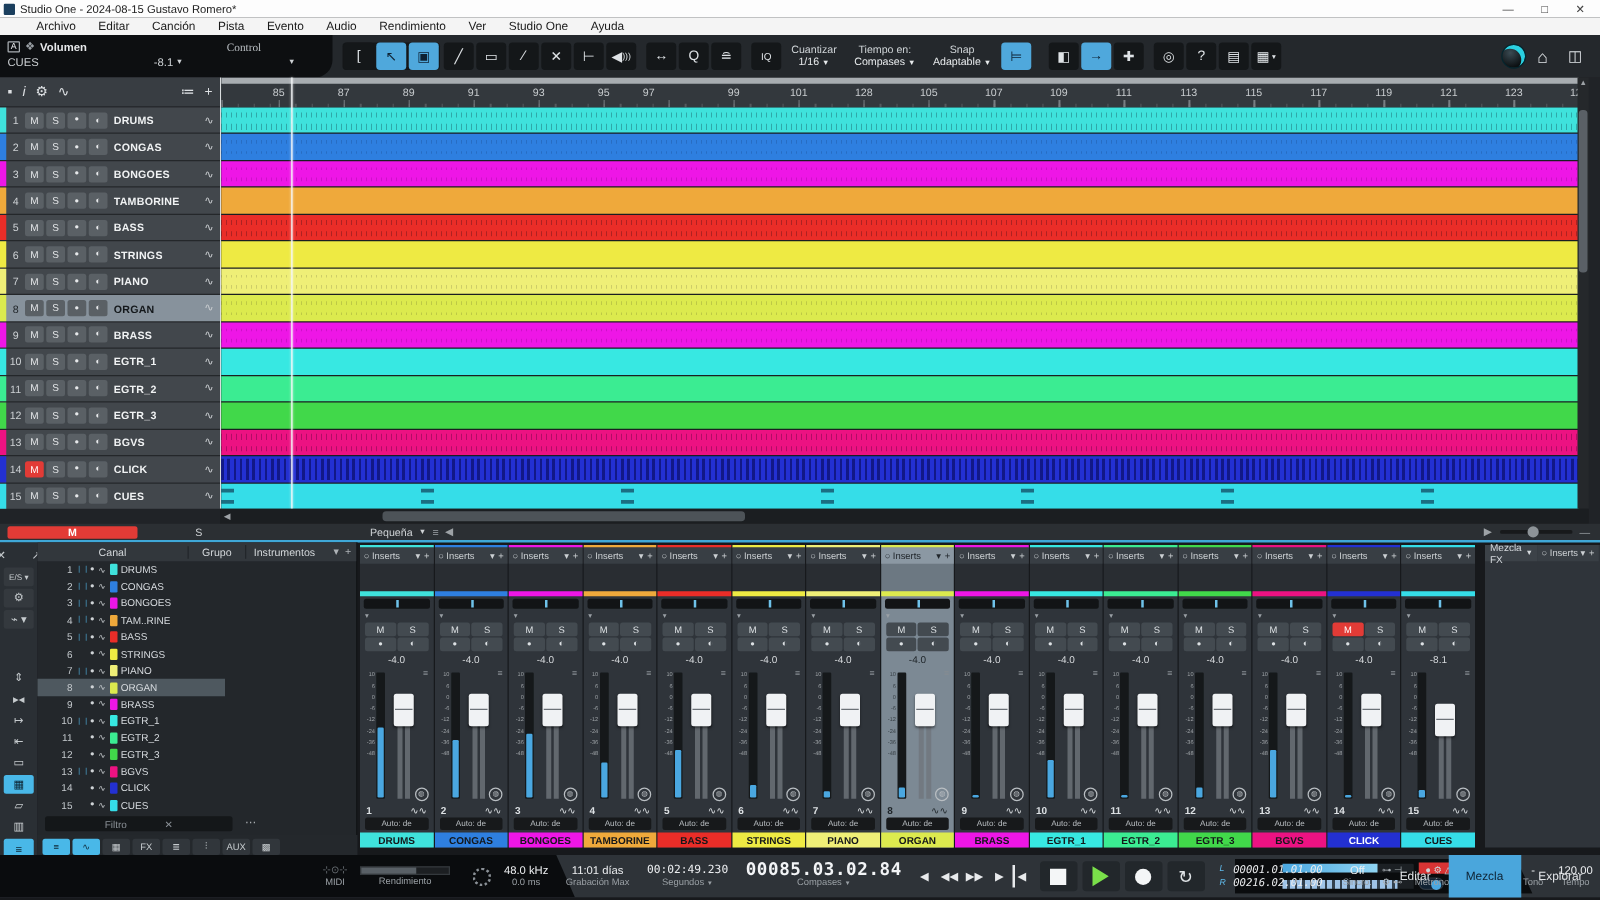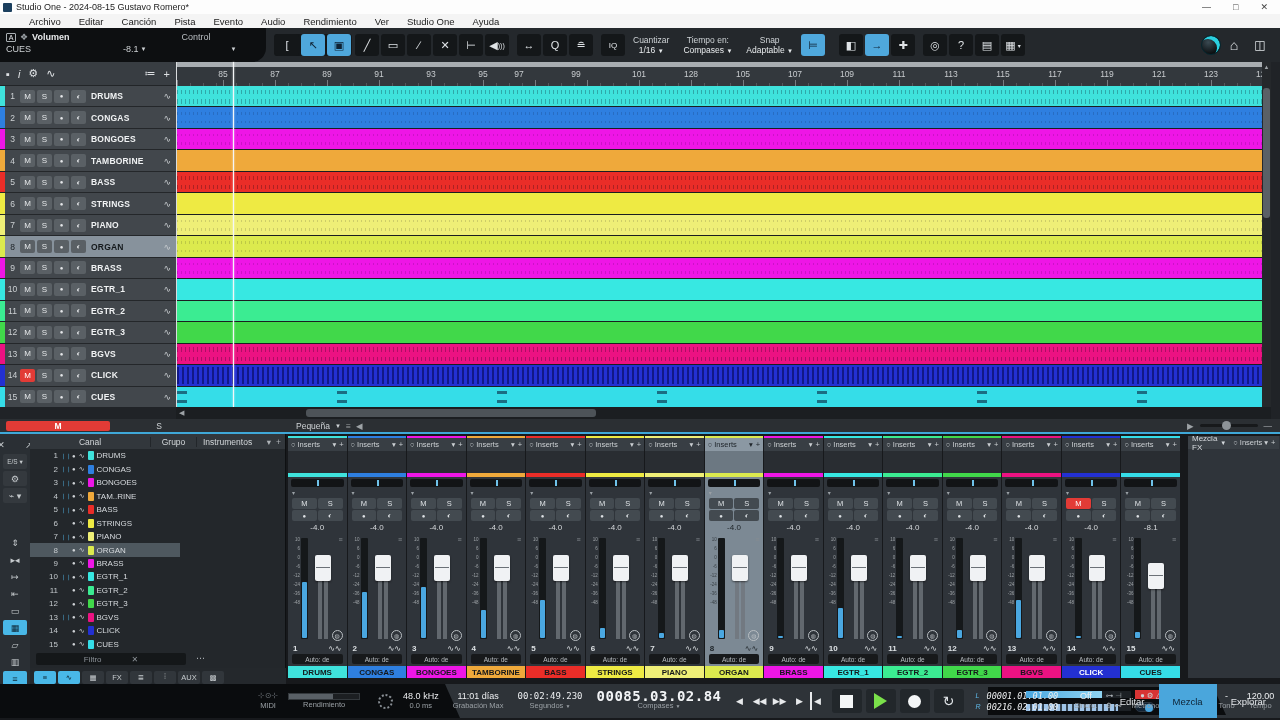--- a/index.html
+++ b/index.html
@@ -209,21 +209,21 @@
       <span class="mitem">Studio One</span>
       <span class="mitem">Ayuda</span>
     </div>
 
   <div id="toolbar" class="abs">
     <div class="autobox">
       <div class="r1">
         <span class="ai">A</span>
         <span style="color:#9aa0a5;">❖</span>
         <span>Volumen</span>
-        <span style="margin-left:108px;color:#b9bec2;font-weight:normal;">Control</span>
+        <span style="margin-left:108px;color:#b9bec2;font-weight:normal;font-family:Liberation Serif, serif;">Control</span>
       </div>
       <div class="r2">
         <span>CUES</span>
         <span style="margin-left:92px;">-8.1</span>
         <span style="margin-left:2px;font-size:6px;">▼</span>
         <span style="margin-left:84px;font-size:6px;">▼</span>
       </div>
     </div>
     <div style="width:272px;"></div>
     <div class="tgroup">
@@ -443,21 +443,21 @@
       <div id="ruler">
         <div class="lane"></div>
         <div class="ticks"></div>
       <span class="rlabel" style="left: 46px;">85</span>
           <span class="rlabel" style="left: 98px;">87</span>
           <span class="rlabel" style="left: 150px;">89</span>
           <span class="rlabel" style="left: 202px;">91</span>
           <span class="rlabel" style="left: 254px;">93</span>
           <span class="rlabel" style="left: 306px;">95</span>
           <span class="rlabel" style="left: 342px;">97</span>
-          <span class="rlabel" style="left: 399px;">99</span>
+          <span class="rlabel" style="left: 410px;">99</span>
           <span class="rlabel" style="left: 462px;">101</span>
           <span class="rlabel" style="left: 514px;">128</span>
           <span class="rlabel" style="left: 566px;">105</span>
           <span class="rlabel" style="left: 618px;">107</span>
           <span class="rlabel" style="left: 670px;">109</span>
           <span class="rlabel" style="left: 722px;">111</span>
           <span class="rlabel" style="left: 774px;">113</span>
           <span class="rlabel" style="left: 826px;">115</span>
           <span class="rlabel" style="left: 878px;">117</span>
           <span class="rlabel" style="left: 930px;">119</span>

